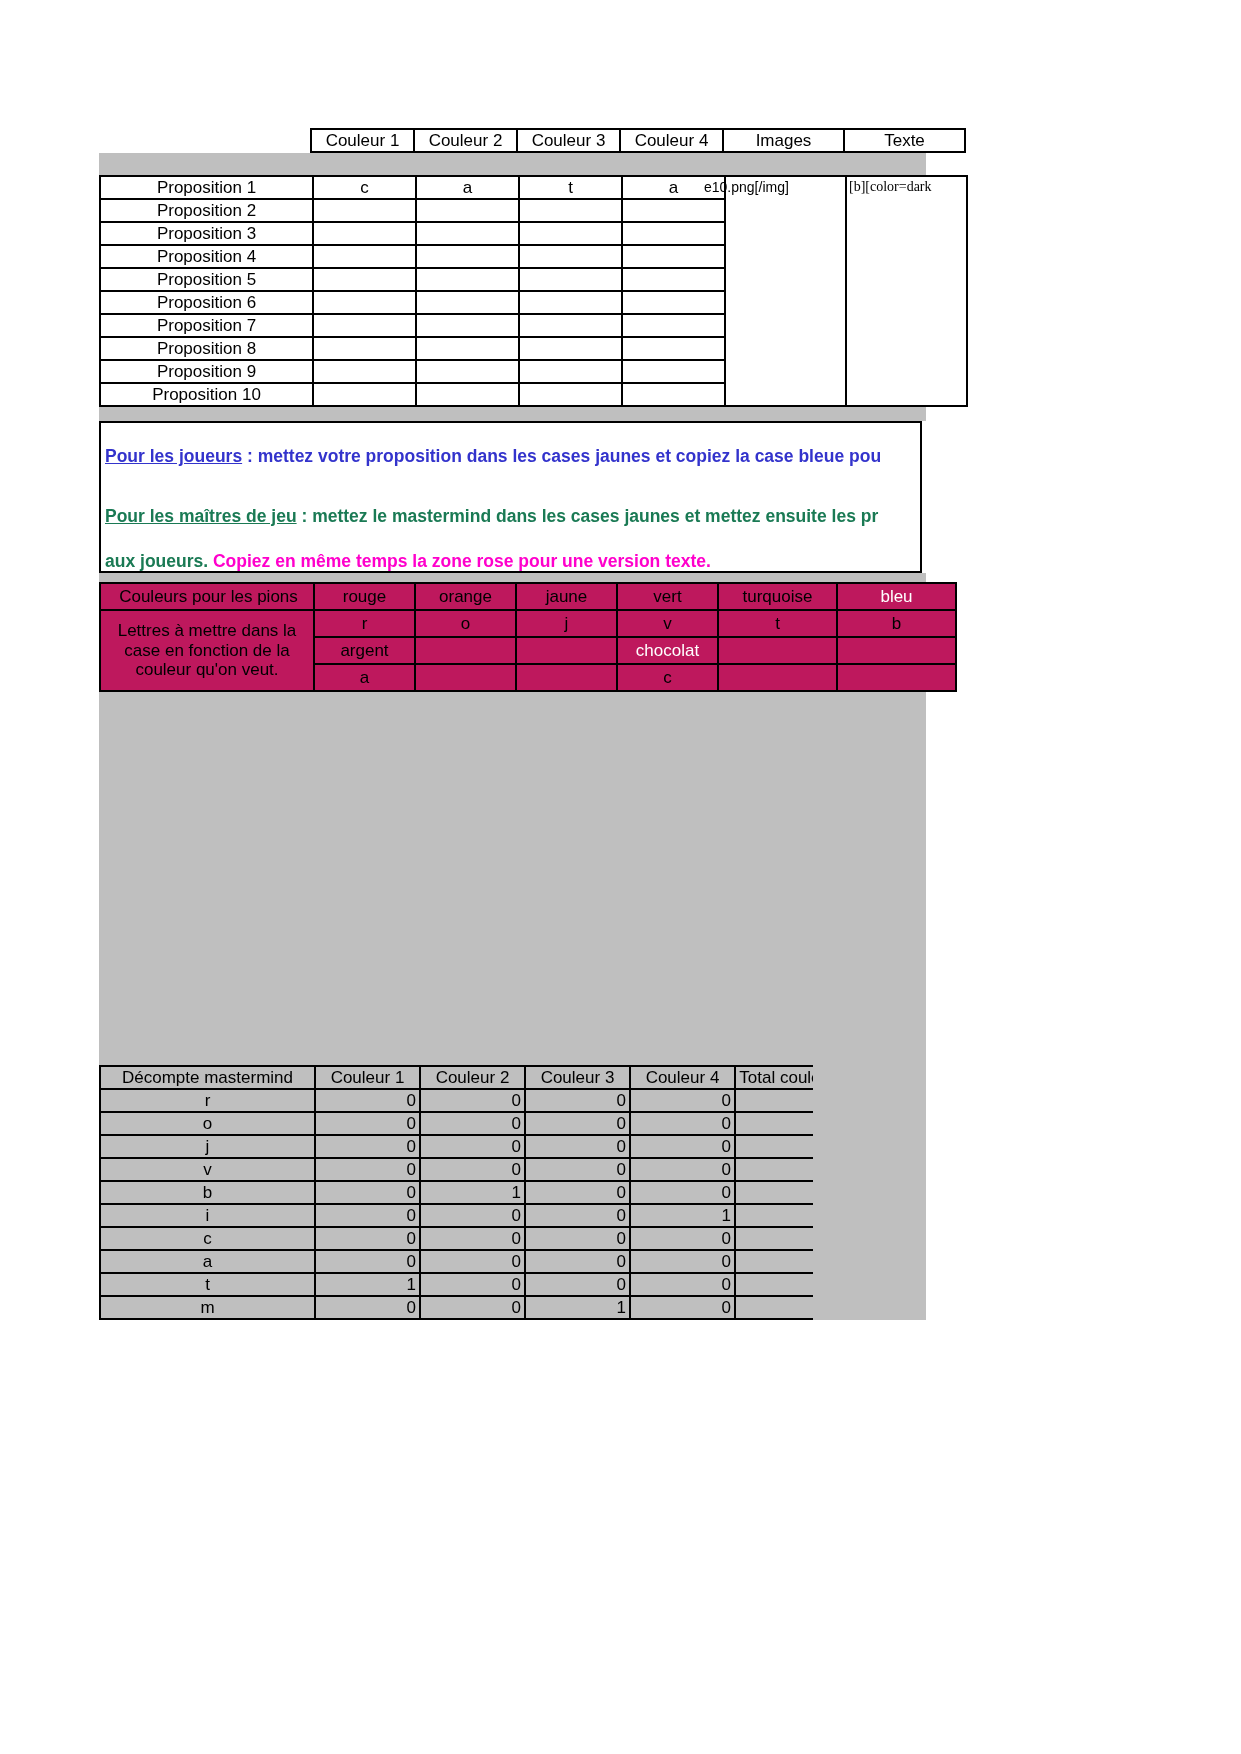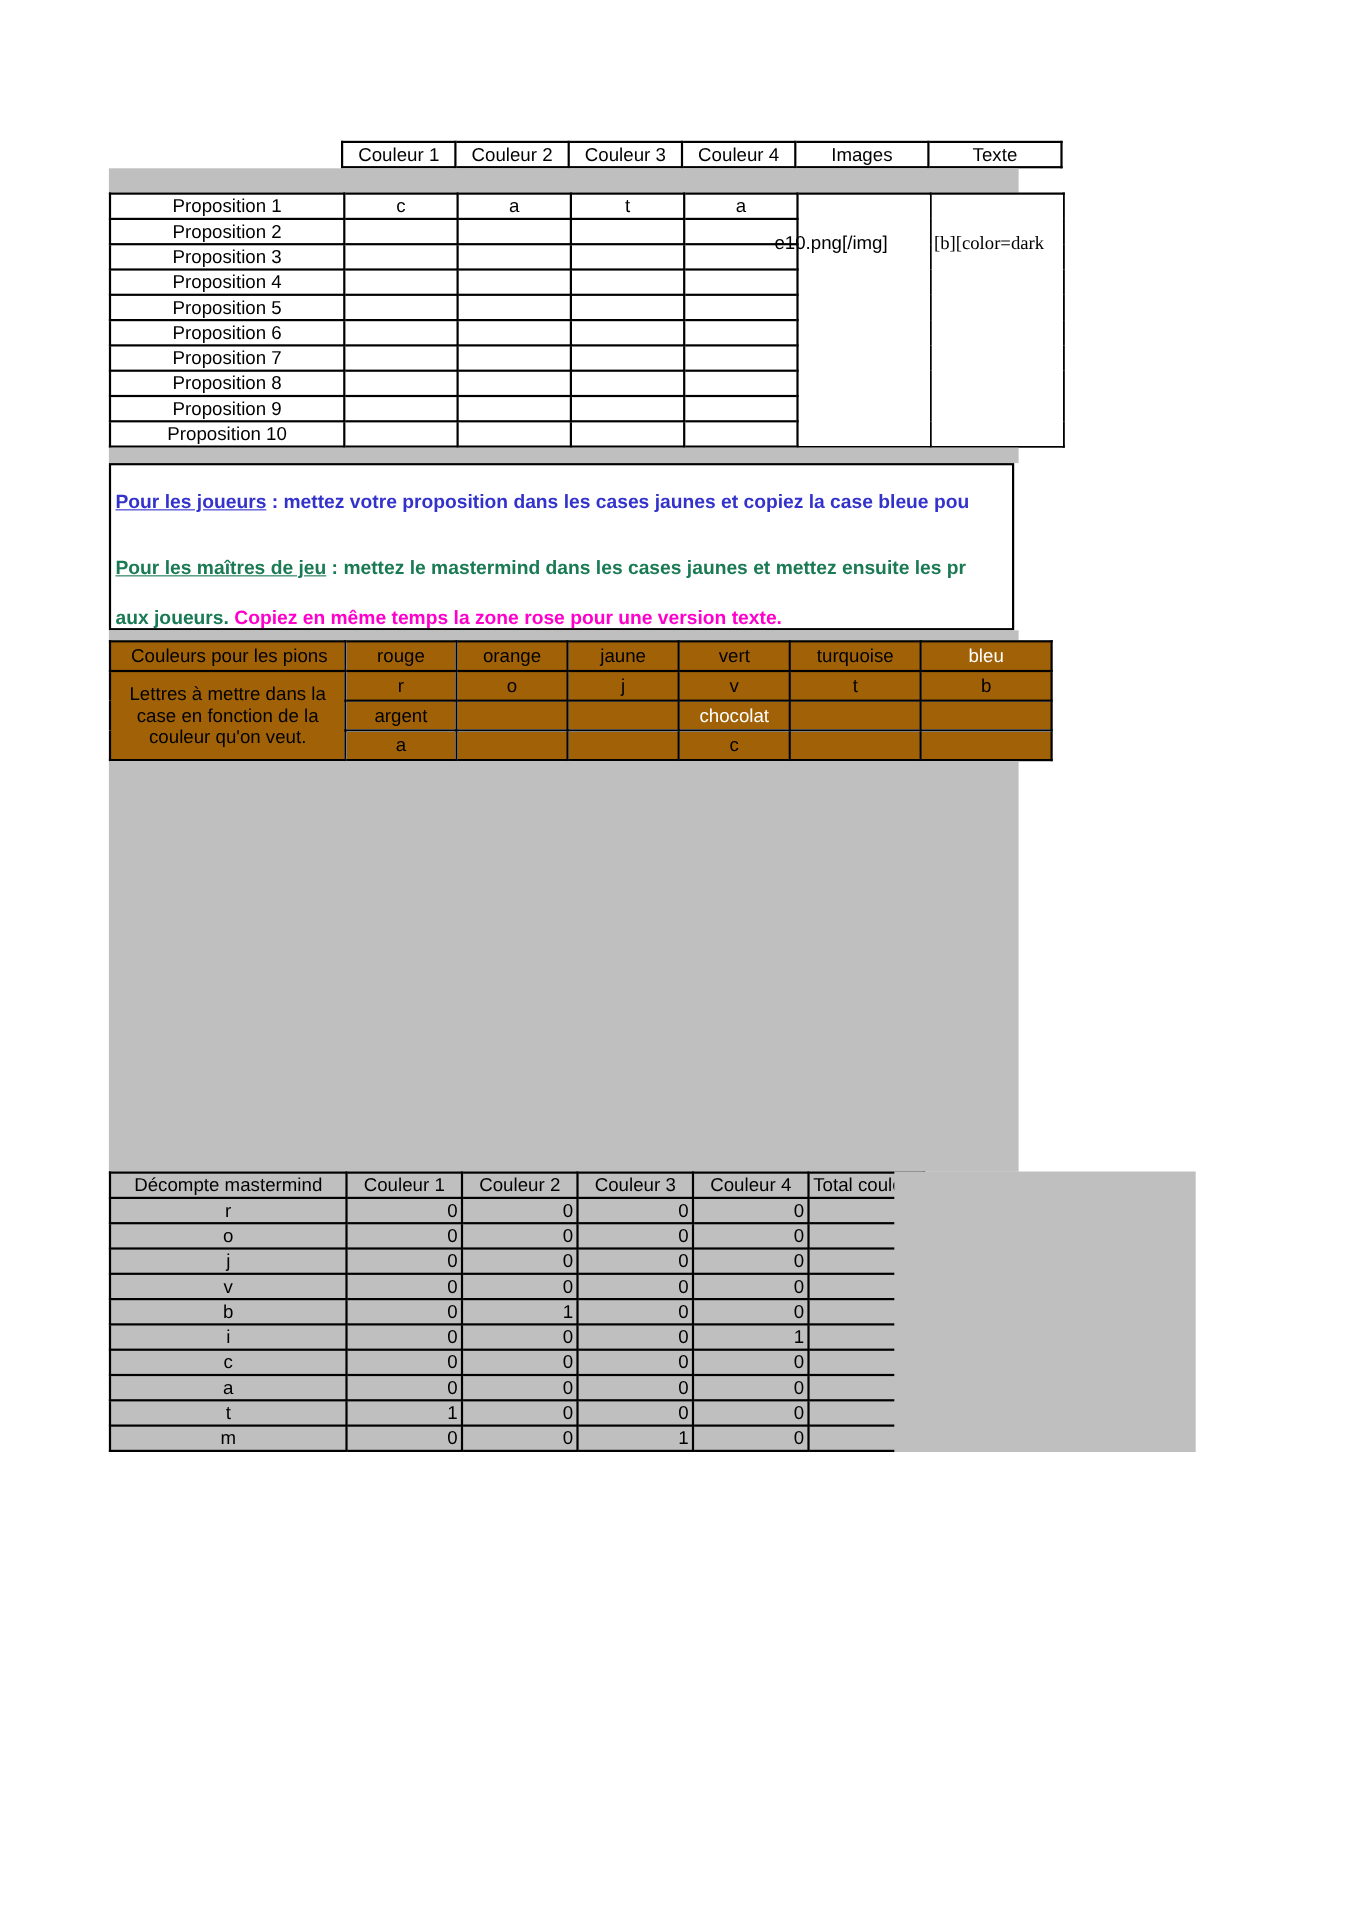--- a/index.html
+++ b/index.html
@@ -46,22 +46,21 @@
   .orange { background: #fac797; }
   .blue { background: #99ccff; }
   .violet { background: #dd99ee; }
   .green { background: #ccffcc; }
   .pink { background: #ff99cc; }
 
   .overflow-cell { position: relative; overflow: visible !important; }
   .overflow-txt {
     position: absolute;
     white-space: nowrap;
-    font-size: 17px;
-    margin-top: 32px;
+    font-size: 14px;
   }
 
   
   .notes {
     width: 823px;
     border: 2px solid #000;
     background: #ffffff;
     padding: 22px 4px 8px 4px;
     box-sizing: border-box;
     font-size: 17.5px;
@@ -85,21 +84,21 @@
     width: 827px;
   }
   table.legend td {
     border: 2px solid #000;
     height: 23px;
     font-size: 17px;
     text-align: center;
     vertical-align: middle;
     overflow: hidden;
     white-space: nowrap;
-    background: #a16207;
+    background: #be185d;
   }
   .sw-rouge { background: #ff0000; }
   .sw-orange { background: #ff9900; }
   .sw-jaune { background: #ffff00; }
   .sw-vert { background: #00ee00; }
   .sw-turq { background: #33cccc; }
   .sw-bleu { background: #2222ff; color: #ffffff; }
   .sw-argent { background: #cccccc; }
   .sw-choco { background: #8b0000; color: #ffffff; }
   .sw-black { background: #000000; border-color: #000 !important; }
@@ -128,21 +127,21 @@
     overflow: hidden;
     white-space: nowrap;
     background: #bfbfbf;
     padding: 0 3px;
   }
   table.decompte td.hd { background: #bfbfbf; text-align: center; }
   table.decompte td.rowlbl { text-align: center; }
   table.decompte td.num { text-align: right; }
   .d0 { width: 207px; }
   .d1, .d2, .d3, .d4, .d5 { width: 97px; }
-  .decompte-wrap { position: relative; width: 988px; background: #bfbfbf; }
+  .decompte-wrap { position: relative; width: 827px; background: #bfbfbf; }
 </style>
 </head>
 <body>
 
 <div id="sheet">
 
   <table class="grid">
     <tbody>
         <tr>
       <td class="c0 gray"></td>

